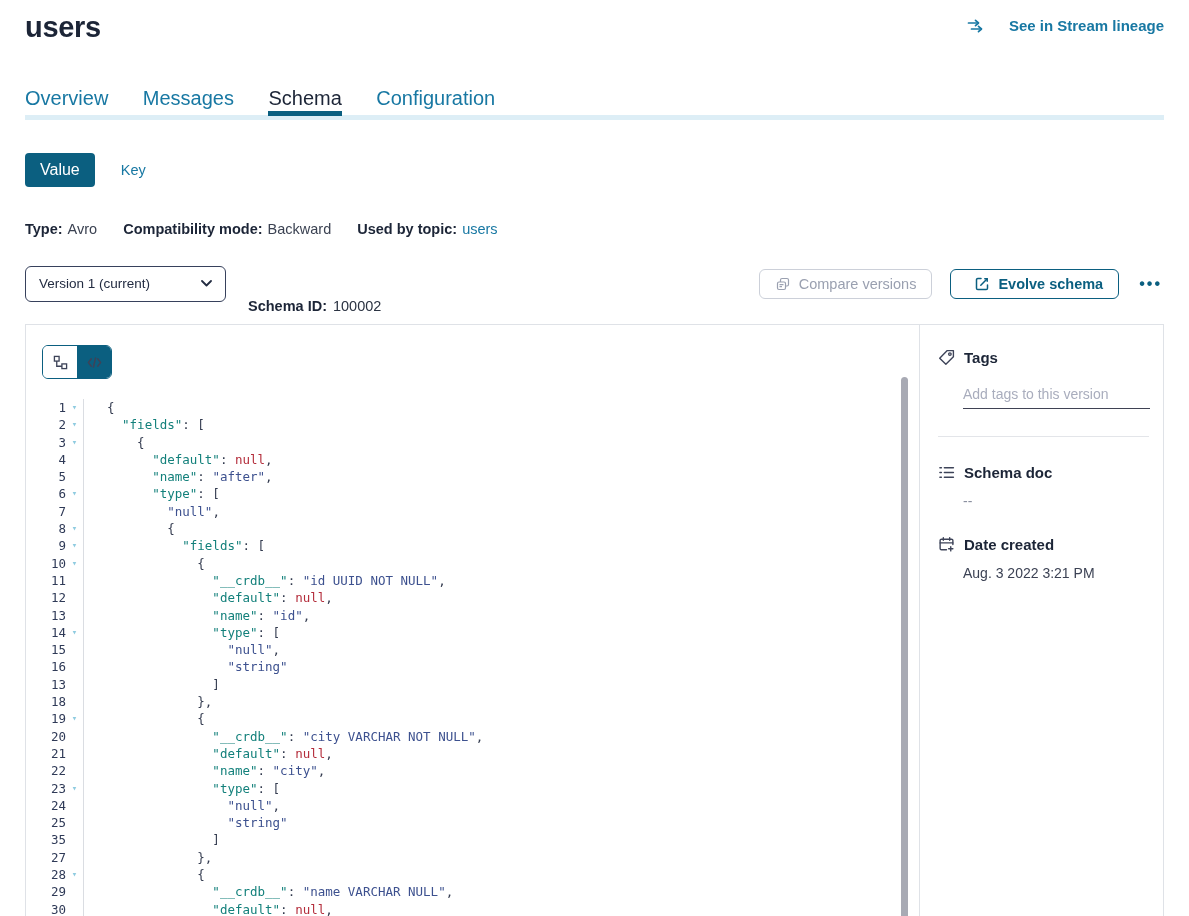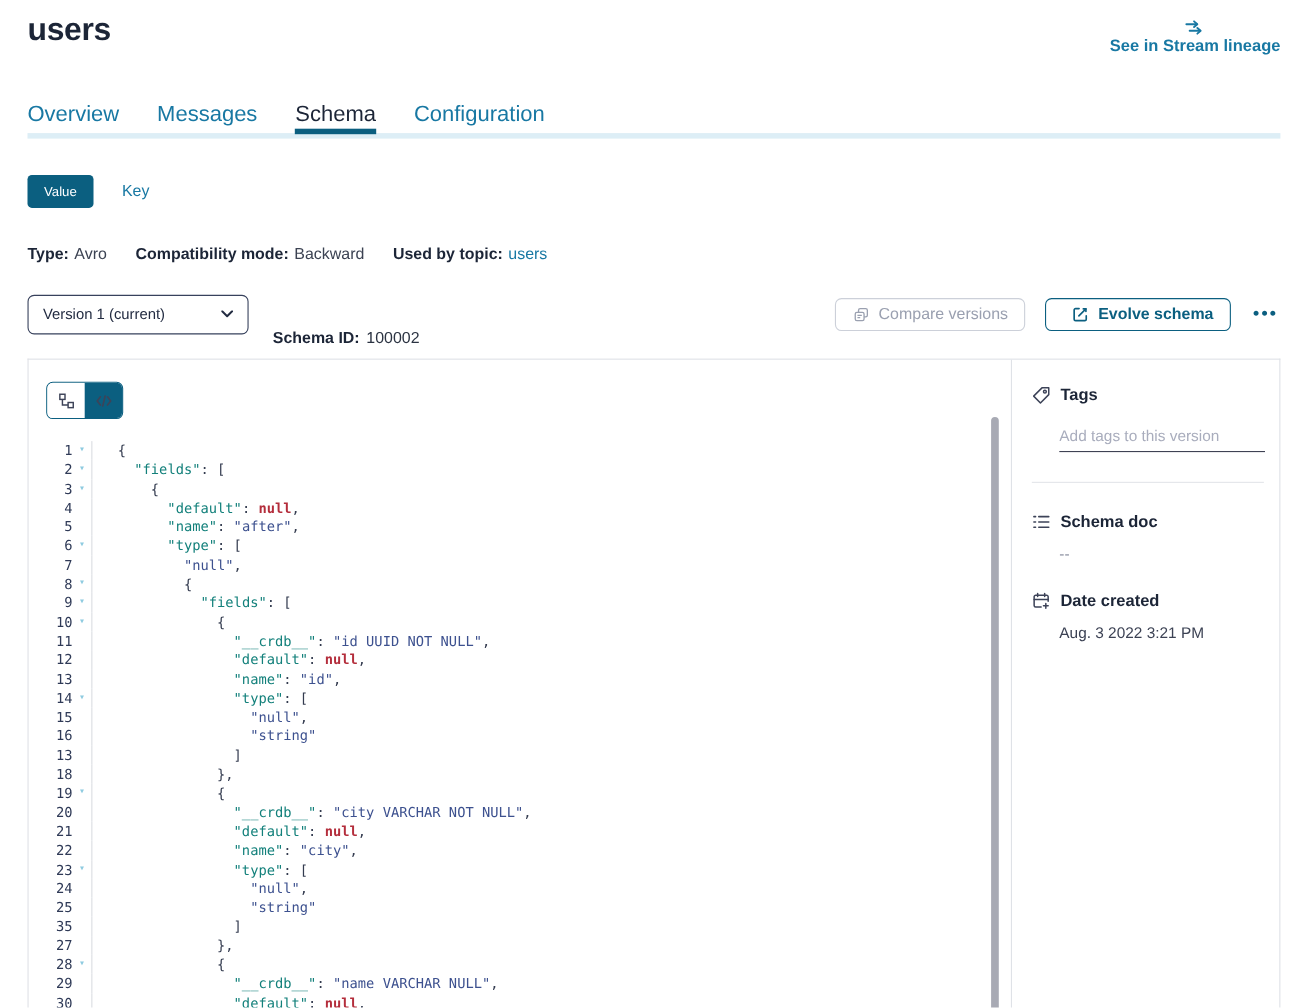--- a/index.html
+++ b/index.html
@@ -8,33 +8,33 @@
     width:1189px; height:916px; overflow:hidden;
     background:#ffffff;
     font-family:"Liberation Sans", sans-serif;
     color:#2b3342;
   }
   .page { padding:0 25px; }
 
   
   .hdr { display:flex; align-items:flex-start; justify-content:space-between; margin-top:10px; }
   .title { font-size:29px; font-weight:bold; color:#1c2537; letter-spacing:-0.3px; line-height:34px; }
-  .lineage-link { display:flex; align-items:center; gap:0; color:#1878a3; font-size:15px; font-weight:bold; margin-top:7px; cursor:pointer;flex-direction:column; }
+  .lineage-link { display:flex; align-items:center; gap:24px; color:#1878a3; font-size:15px; font-weight:bold; margin-top:7px; cursor:pointer; }
 
   
   .tabs { position:relative; margin-top:46px; height:30px; }
   .tabs-bar { position:absolute; left:0; right:0; bottom:0; height:5px; background:#ddeef6; }
   .tab { display:inline-block; position:relative; padding-bottom:9px; font-size:20px; color:#1878a3; cursor:pointer; line-height:17px; }
   .tab + .tab { margin-left:30px; }
   .tab.active { color:#1c2537; }
   .tab.active::after { content:""; position:absolute; left:0; right:0; bottom:0; height:5px; background:#0b5f80; z-index:2; }
 
   
   .vk-row { margin-top:33px; display:flex; align-items:center; gap:26px; }
-  .value-btn { background:#0b5f80; color:#ffffff; font-size:12px; padding:8px 15px; border:none; border-radius:4px; cursor:pointer; font-family:inherit; }
+  .value-btn { background:#0b5f80; color:#ffffff; font-size:16px; padding:8px 15px; border:none; border-radius:4px; cursor:pointer; font-family:inherit; }
   .key-link { color:#1878a3; font-size:14.5px; cursor:pointer; }
 
   
   .meta-row { margin-top:34px; font-size:14.5px; color:#3b4252; display:flex; gap:26px; }
   .meta-item { display:flex; gap:5px; }
   .meta-label { font-weight:bold; color:#1c2537; }
   .meta-link { color:#1878a3; cursor:pointer; }
 
   
   .version-row { margin-top:16px; display:flex; align-items:center; }
@@ -58,21 +58,21 @@
   .view-seg.codeview { background:#0b5f80; color:#ffffff; }
 
   
   .code-area { margin-top:20px; font-family:"DejaVu Sans Mono", monospace; font-size:12.5px; }
   .code-row { display:flex; line-height:17.3px; height:17.3px; }
   .ln { width:40px; text-align:right; color:#2f3a57; flex:none; }
   .fold { width:17px; flex:none; text-align:center; font-size:9px; color:#8ecbe0; line-height:17.3px; cursor:pointer; }
   .code-text { flex:1; border-left:1px solid #dadde2; padding-left:23px; white-space:pre; color:#333b4f; }
   .tok-key { color:#13807b; }
   .tok-str { color:#3d518f; }
-  .tok-null { color:#b42e3c;font-weight:bold; }
+  .tok-null { color:#b42e3c; }
 
   .scroll-thumb { position:absolute; top:52px; right:11px; width:7px; height:564px; background:#a8aab4; border-radius:4px; cursor:pointer; }
 
   
   .side-section-hd { display:flex; align-items:center; gap:9px; font-size:15px; font-weight:bold; color:#1c2537; }
   .side-icon { color:#3d4358; display:flex; }
   .tags-input { display:block; margin:20px 0 0 25px; width:187px; border:none; border-bottom:1px solid #3f4254; font-size:14px; color:#2b3342; padding:0 0 6px 0; outline:none; font-family:inherit; }
   .tags-input::placeholder { color:#a9adbd; }
   .side-divider { border:none; border-top:1px solid #e3e5e9; margin:27px 0 0 0; }
   .side-val { margin:12px 0 0 25px; font-size:14px; color:#3c4254; }

